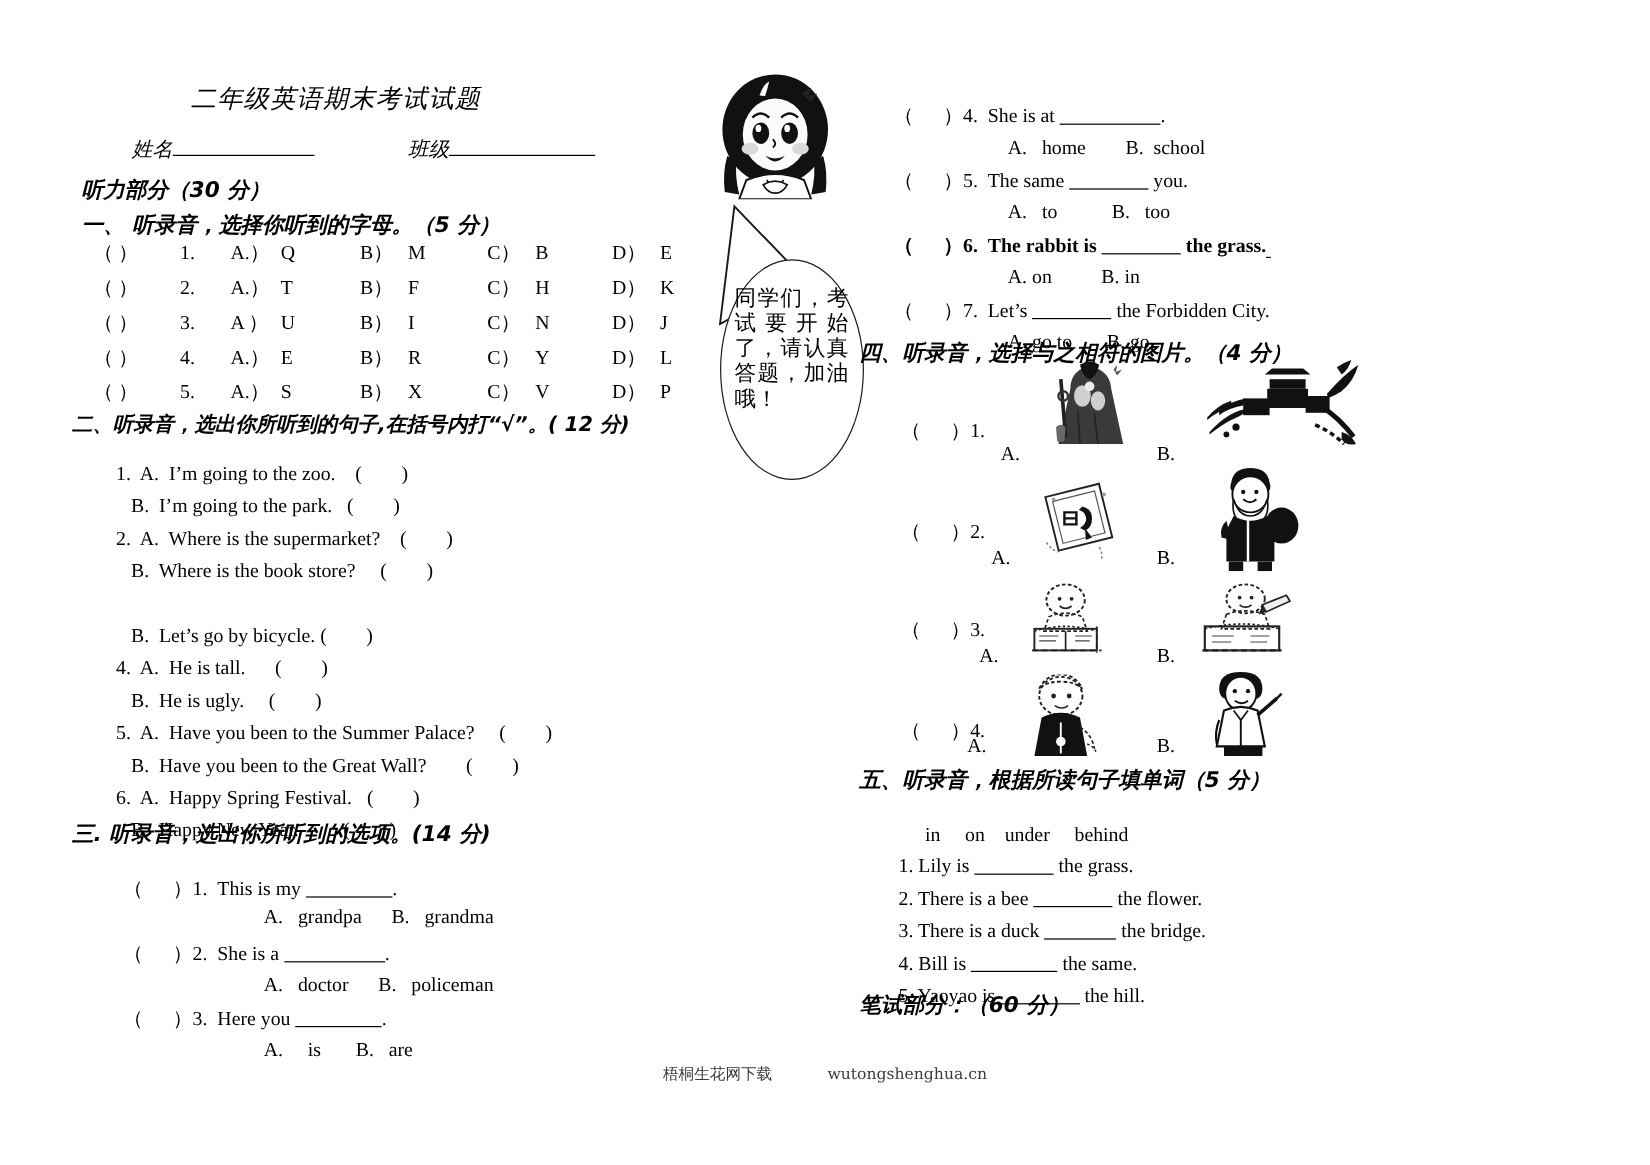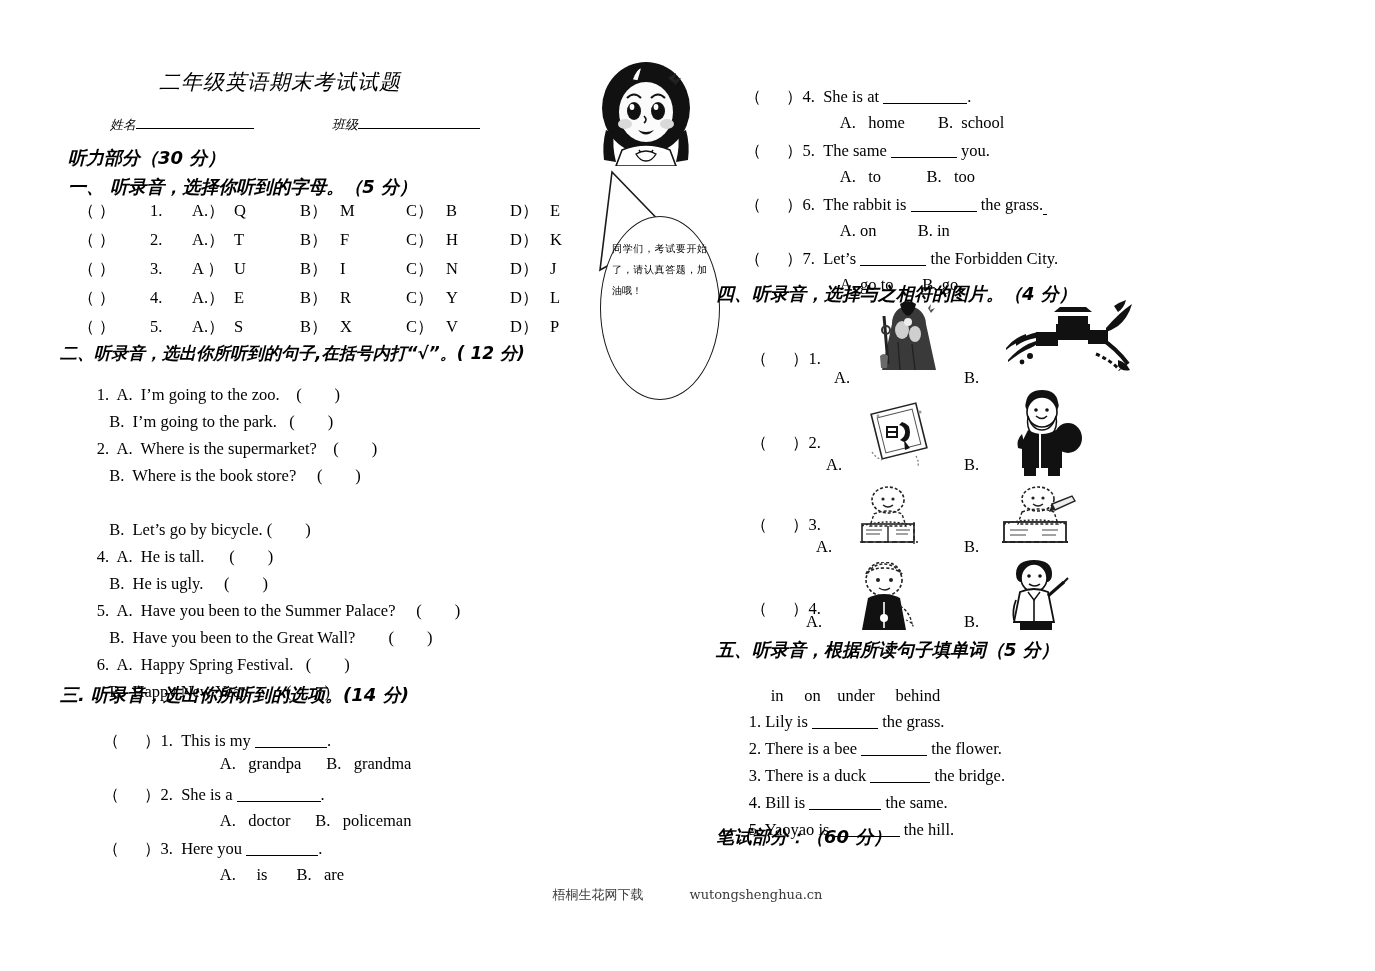--- a/index.html
+++ b/index.html
@@ -13,21 +13,21 @@
 
   
   .cn{font-family:"DejaVu Sans","Liberation Sans",sans-serif;font-style:italic;}
   .abs{position:absolute;white-space:nowrap;}
 
   
   #title{
     left:0;top:68px;width:560px;text-align:center;
     font-size:21px;font-weight:normal;letter-spacing:1px;
   }
-  #nameclass{left:110px;top:113px;font-size:13px;}
+  #nameclass{left:110px;top:113px;font-size:17px;}
   #nameclass .lbl{font-style:italic;font-family:"DejaVu Serif",serif;}
   #nameclass .rule{display:inline-block;border-bottom:1.4px solid #000;height:15px;}
   .rule-name{width:118px;}
   .rule-class{width:122px;}
   .gapxl{display:inline-block;width:78px;}
 
   
   .sec{font-size:18px;font-weight:bold;letter-spacing:0px;}
 
   
@@ -56,21 +56,21 @@
 
   
   #char{position:absolute;left:592px;top:56px;width:108px;height:110px;}
   #bubble{
     position:absolute;left:600px;top:216px;width:118px;height:182px;
     border:1.6px solid #1a1a1a;border-radius:50%/50%;
     background:#fff;
   }
   #bubbletext{
     position:absolute;left:612px;top:238px;width:95px;
-    font-size:10px;line-height:21px;text-align:justify;
+    font-size:18px;line-height:21px;text-align:justify;
     font-family:Liberation Sans, sans-serif;
   }
   #tail{position:absolute;left:592px;top:120px;width:140px;height:160px;pointer-events:none;}
 
   
   .pic{position:absolute;}
 
   
   #footer{
     position:absolute;left:0;top:886px;width:1375px;text-align:center;
@@ -216,21 +216,21 @@
       <span>A.</span>   <span>home</span>        <span>B.</span>  <span>school</span>
     </div>
 
     <div class="srow" style="left:10px;top:120px;">
       <span>（      ）</span><span>5.</span>  <span>The same</span> <span class="blank b66"></span> <span>you.</span>
     </div>
     <div class="srow" style="left:106px;top:147px;">
       <span>A.</span>   <span>to</span>           <span>B.</span>   <span>too</span>
     </div>
 
-    <div class="srow" style="left:10px;top:174px;">
+    <div class="srow" style="left:10px;top:174px;font-weight:bold;">
       <span>（      ）</span><span>6.</span>  <span>The rabbit is</span> <span class="blank b66"></span> <span>the grass.</span><span style="border-bottom:1.3px solid #000;">&nbsp;</span>
     </div>
     <div class="srow" style="left:106px;top:201px;">
       <span>A.</span> <span>on</span>          <span>B.</span> <span>in</span>
     </div>
 
     <div class="srow" style="left:10px;top:228px;">
       <span>（      ）</span><span>7.</span>  <span>Let’s</span> <span class="blank b66"></span> <span>the Forbidden City.</span>
     </div>
     <div class="srow" style="left:106px;top:255px;">

